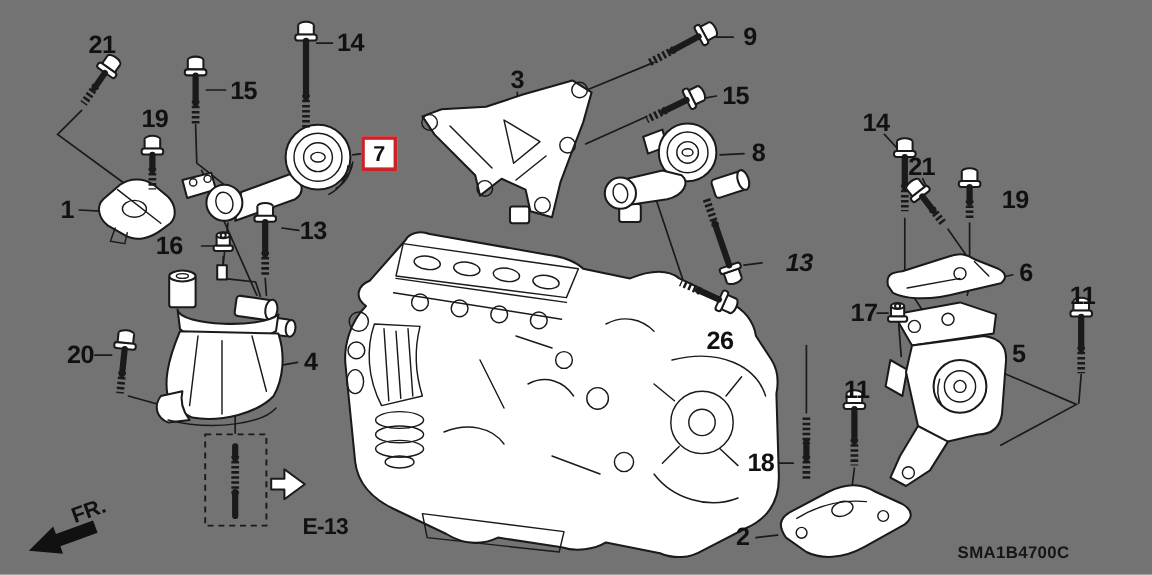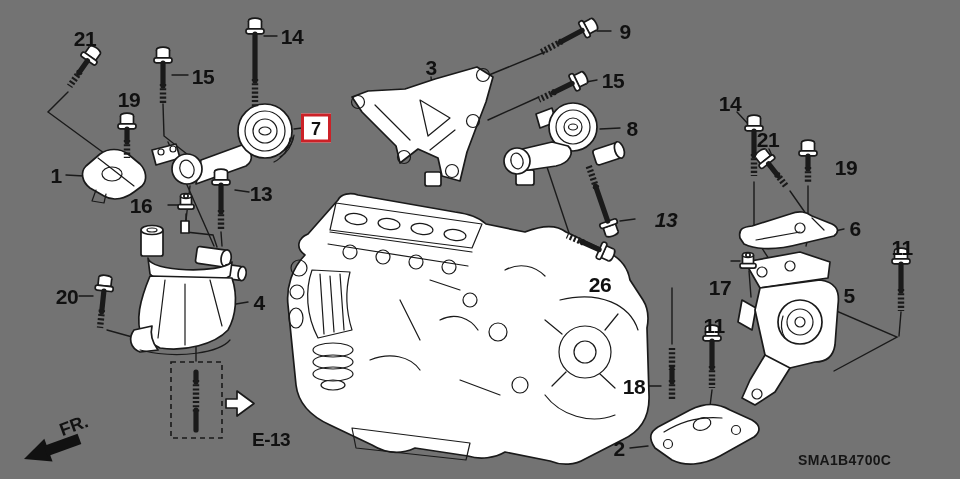--- a/index.html
+++ b/index.html
@@ -372,21 +372,21 @@
       <div class="callout" style="left: 431px; top: 67px;">3</div>
       <div class="callout" style="left: 625px; top: 31px;">9</div>
       <div class="callout" style="left: 613px; top: 80px;">15</div>
       <div class="callout" style="left: 632px; top: 128px;">8</div>
       <div class="callout" style="left: 666px; top: 219px; font-style: italic;">13</div>
       <div class="callout" style="left: 600px; top: 284px;">26</div>
       <div class="callout" style="left: 730px; top: 103px;">14</div>
       <div class="callout" style="left: 768px; top: 139px;">21</div>
       <div class="callout" style="left: 846px; top: 167px;">19</div>
       <div class="callout" style="left: 855px; top: 228px;">6</div>
-      <div class="callout" style="left: 720px; top: 261px; margin-top: 26px;">17</div>
+      <div class="callout" style="left: 720px; top: 261px;">17</div>
       <div class="callout" style="left: 902px; top: 247px;">11</div>
       <div class="callout" style="left: 849px; top: 295px;">5</div>
       <div class="callout" style="left: 714px; top: 325px;">11</div>
       <div class="callout" style="left: 634px; top: 386px; text-align: right;">18</div>
       <div class="callout" style="left: 619px; top: 448px;">2</div>
     </div>
 
 <div class="ref-label" style="left:252px;top:403px;">E-13</div>
 
 <div class="fr-label">FR.</div>

